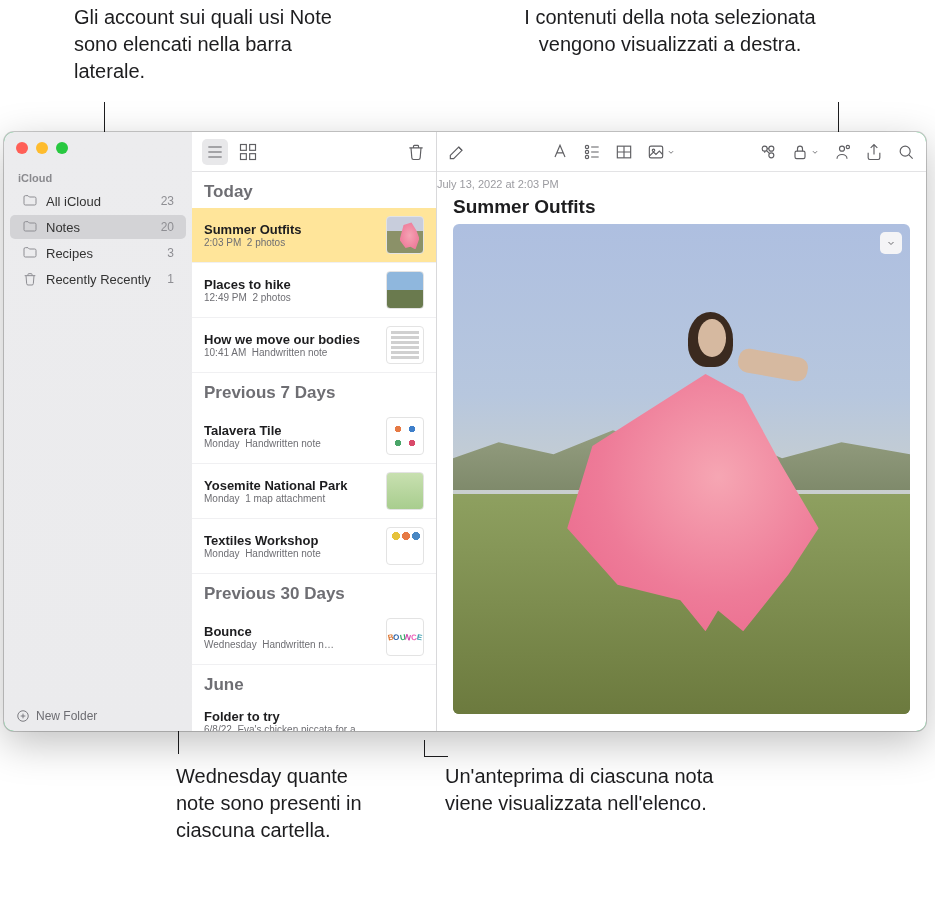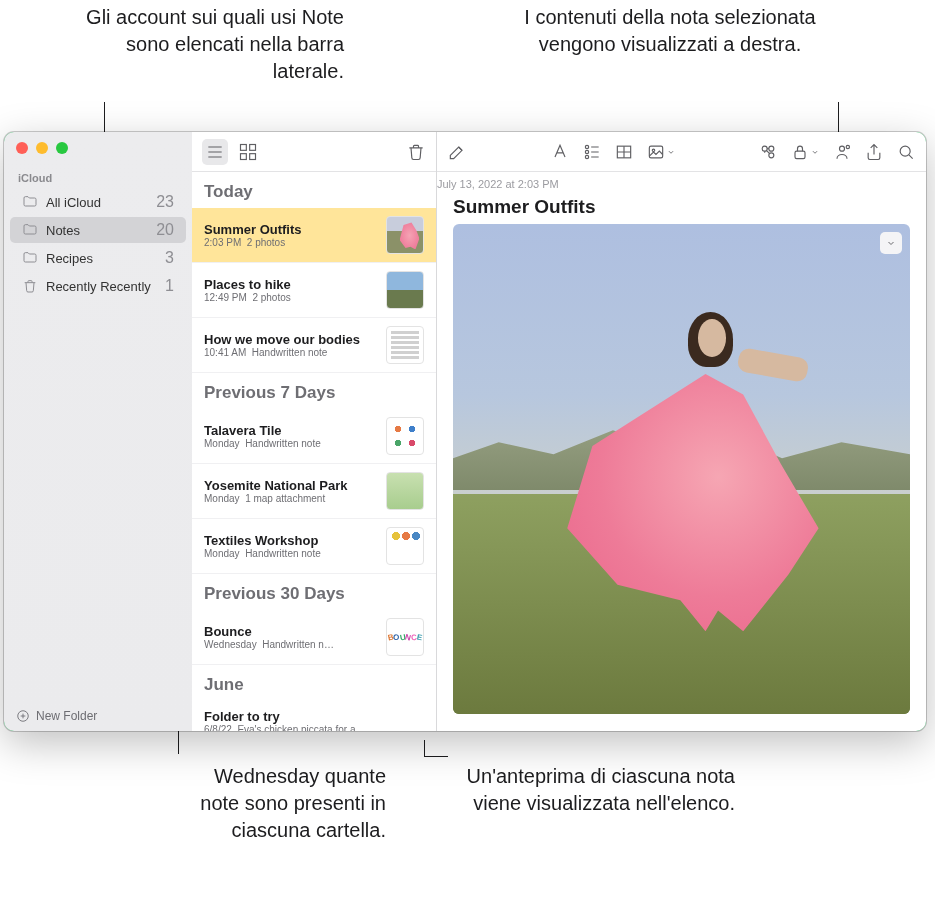--- a/index.html
+++ b/index.html
@@ -8,21 +8,20 @@
   background: #fff;
   font-size: 13px;
   color: #1d1d1f;
 }
 .canvas { position: relative; width: 935px; height: 897px; }
 .callout {
   position: absolute;
   font-size: 20px;
   line-height: 1.35;
   color: #1d1d1f;
-  text-align: right;
 }
 .callout-line {
   position: absolute;
   background: #1d1d1f;
 }
 .window {
   position: absolute;
   left: 4px; top: 132px;
   width: 922px; height: 599px;
   border-radius: 10px;
@@ -38,21 +37,21 @@
   flex-direction: column;
 }
 .traffic { display:flex; gap:8px; padding:10px 12px; }
 .tdot { width:12px; height:12px; border-radius:50%; }
 .tdot.r{background:#ff5f57}.tdot.y{background:#febc2e}.tdot.g{background:#28c840}
 .account { font-size:11px; color:#8a8a8e; font-weight:600; padding:8px 14px 4px; }
 .folder { display:flex; align-items:center; padding:4px 12px; margin:1px 6px; border-radius:5px; gap:8px; font-size:13px; color:#333; }
 .folder.sel { background:#d3d3d6; }
 .folder .ficon { width:16px; height:16px; stroke:#8e8e93; stroke-width:1.5; fill:none; }
 .folder .ficon.trash { stroke:#8e8e93; }
-.folder .cnt { margin-left:auto; color:#8e8e93; font-size:16px; }
+.folder .cnt { margin-left:auto; color:#8e8e93; font-size:12px; }
 .sb-footer { margin-top:auto; padding:8px 12px; display:flex; align-items:center; gap:6px; color:#6d6d72; font-size:12px; }
 .sb-footer svg{width:14px;height:14px;stroke:#6d6d72;fill:none;stroke-width:1.5}
 
 .notes-col { width:245px; border-right:1px solid #d9d9db; display:flex; flex-direction:column; background:#fff; }
 .nc-toolbar { height:40px; display:flex; align-items:center; padding:0 10px; gap:10px; border-bottom:1px solid #e3e3e5; }
 .tb-icon { width:20px; height:20px; stroke:#5f5f63; fill:none; stroke-width:1.4; }
 .tb-icon.sel-bg{background:#e8e8ea;border-radius:5px;padding:3px;box-sizing:content-box;}
 .spacer{flex:1}
 .notes-scroll{flex:1; overflow:hidden;}
 .section-h { font-size:17px; font-weight:700; color:#6e6e73; padding:10px 12px 6px; }

